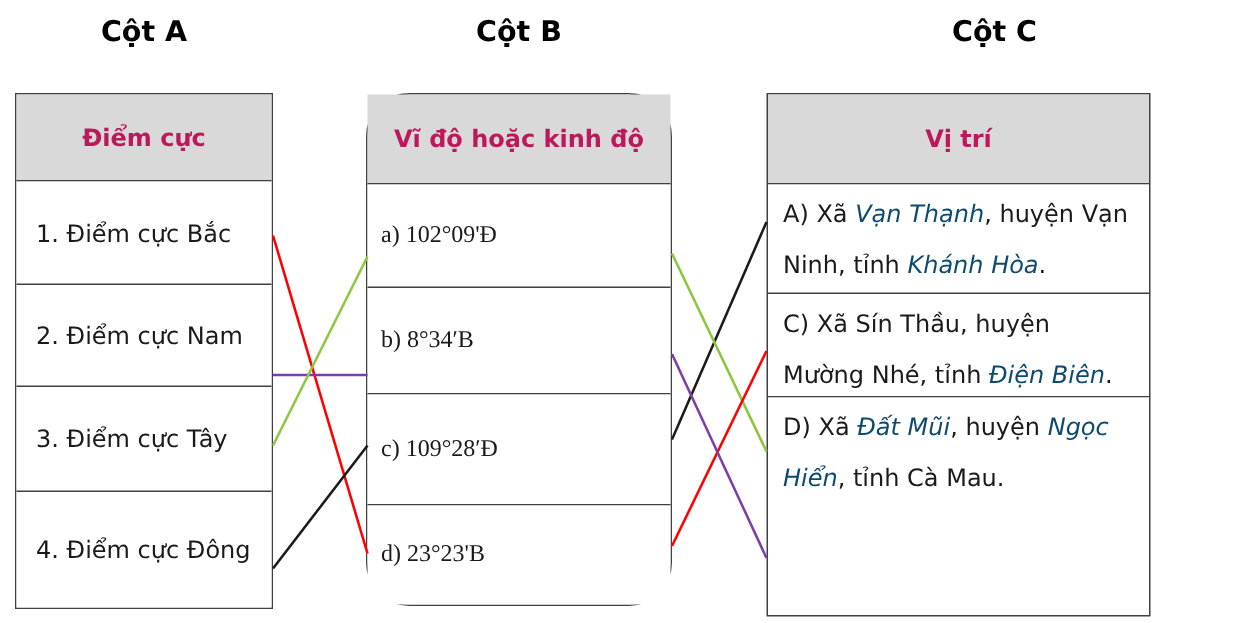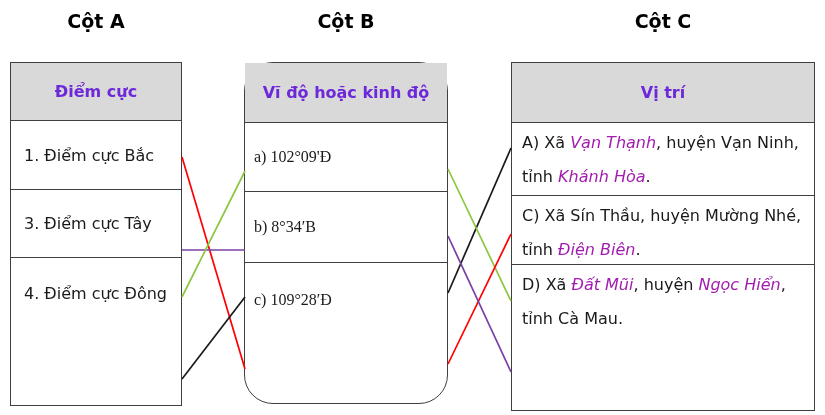--- a/index.html
+++ b/index.html
@@ -5,53 +5,55 @@
   html,body{margin:0;padding:0;background:#fff;}
   .canvas{position:relative;width:825px;height:415px;background:#ffffff;
           font-family:"DejaVu Sans","Liberation Sans",sans-serif;color:#1a1a1a;overflow:hidden;}
   .col-title{position:absolute;top:10px;font-weight:bold;font-size:19px;text-align:center;color:#000;}
   .title-a{left:10px;width:172px;}
   .title-b{left:244px;width:204px;}
   .title-c{left:511px;width:304px;}
   .tbl{position:absolute;box-sizing:border-box;background:#fff;border:1.5px solid #404040;display:grid;}
   .tbl-a{left:10px;top:62px;width:172px;height:344px;grid-template-rows:58px 69px 68px 70px 1fr;}
   .tbl-b{left:244px;top:62px;width:204px;height:342px;grid-template-rows:60px 69px 71px 74px 1fr;border-radius:29px;}
-  .tbl-c{left:511px;top:62px;width:304px;height:349px;grid-template-rows:60px 73px 69px 75px 1fr;}
+  .tbl-c{left:511px;top:62px;width:256px;height:349px;grid-template-rows:60px 73px 69px 75px 1fr;}
   .thead{background:#d9d9d9;border-bottom:1.5px solid #404040;display:flex;align-items:center;
-         justify-content:center;font-weight:bold;font-size:16px;color:#6d28d9;box-sizing:border-box;}
+         justify-content:center;font-weight:bold;font-size:16px;color:#be185d;box-sizing:border-box;}
   .row{border-bottom:1.5px solid #404040;box-sizing:border-box;display:flex;align-items:center;
        font-size:16px;background:#fff;}
   .tbl .row:last-child{border-bottom:none;}
   .cell-a{padding-left:13px;}
   .cell-b{padding-left:9px;font-family:Liberation Serif, serif;}
   .cell-c{display:block;padding:3px 10px 0 10px;line-height:34px;font-size:16px;}
-  .red-it{color:#a21caf;font-style:italic;}
+  .red-it{color:#0c4a6e;font-style:italic;}
   .lines{position:absolute;left:0;top:0;width:825px;height:415px;pointer-events:none;}
 </style>
 </head>
 <body>
 
 <div class="canvas">
 
   <div class="col-title title-a">Cột A</div>
   <div class="col-title title-b">Cột B</div>
   <div class="col-title title-c">Cột C</div>
 
   <div class="tbl tbl-a">
     <div class="thead">Điểm cực</div>
     <div class="row cell-a">1. Điểm cực Bắc</div>
+    <div class="row cell-a">2. Điểm cực Nam</div>
     <div class="row cell-a">3. Điểm cực Tây</div>
     <div class="row cell-a">4. Điểm cực Đông</div>
   </div>
 
   <div class="tbl tbl-b">
     <div class="thead">Vĩ độ hoặc kinh độ</div>
     <div class="row cell-b">a) 102°09'Đ</div>
     <div class="row cell-b">b) 8°34′B</div>
     <div class="row cell-b">c) 109°28′Đ</div>
+    <div class="row cell-b">d) 23°23'B</div>
   </div>
 
   <div class="tbl tbl-c">
     <div class="thead">Vị trí</div>
     <div class="row cell-c"><span>A) Xã </span><span class="red-it">Vạn Thạnh</span><span>, huyện Vạn Ninh, tỉnh </span><span class="red-it">Khánh Hòa</span><span>.</span></div>
     <div class="row cell-c"><span>C) Xã Sín Thầu, huyện Mường Nhé, tỉnh </span><span class="red-it">Điện Biên</span><span>.</span></div>
     <div class="row cell-c"><span>D) Xã </span><span class="red-it">Đất Mũi</span><span>, huyện </span><span class="red-it">Ngọc Hiển</span><span>, tỉnh Cà Mau.</span></div>
   </div>
 
   <svg class="lines" viewBox="0 0 825 415" xmlns="http://www.w3.org/2000/svg">

